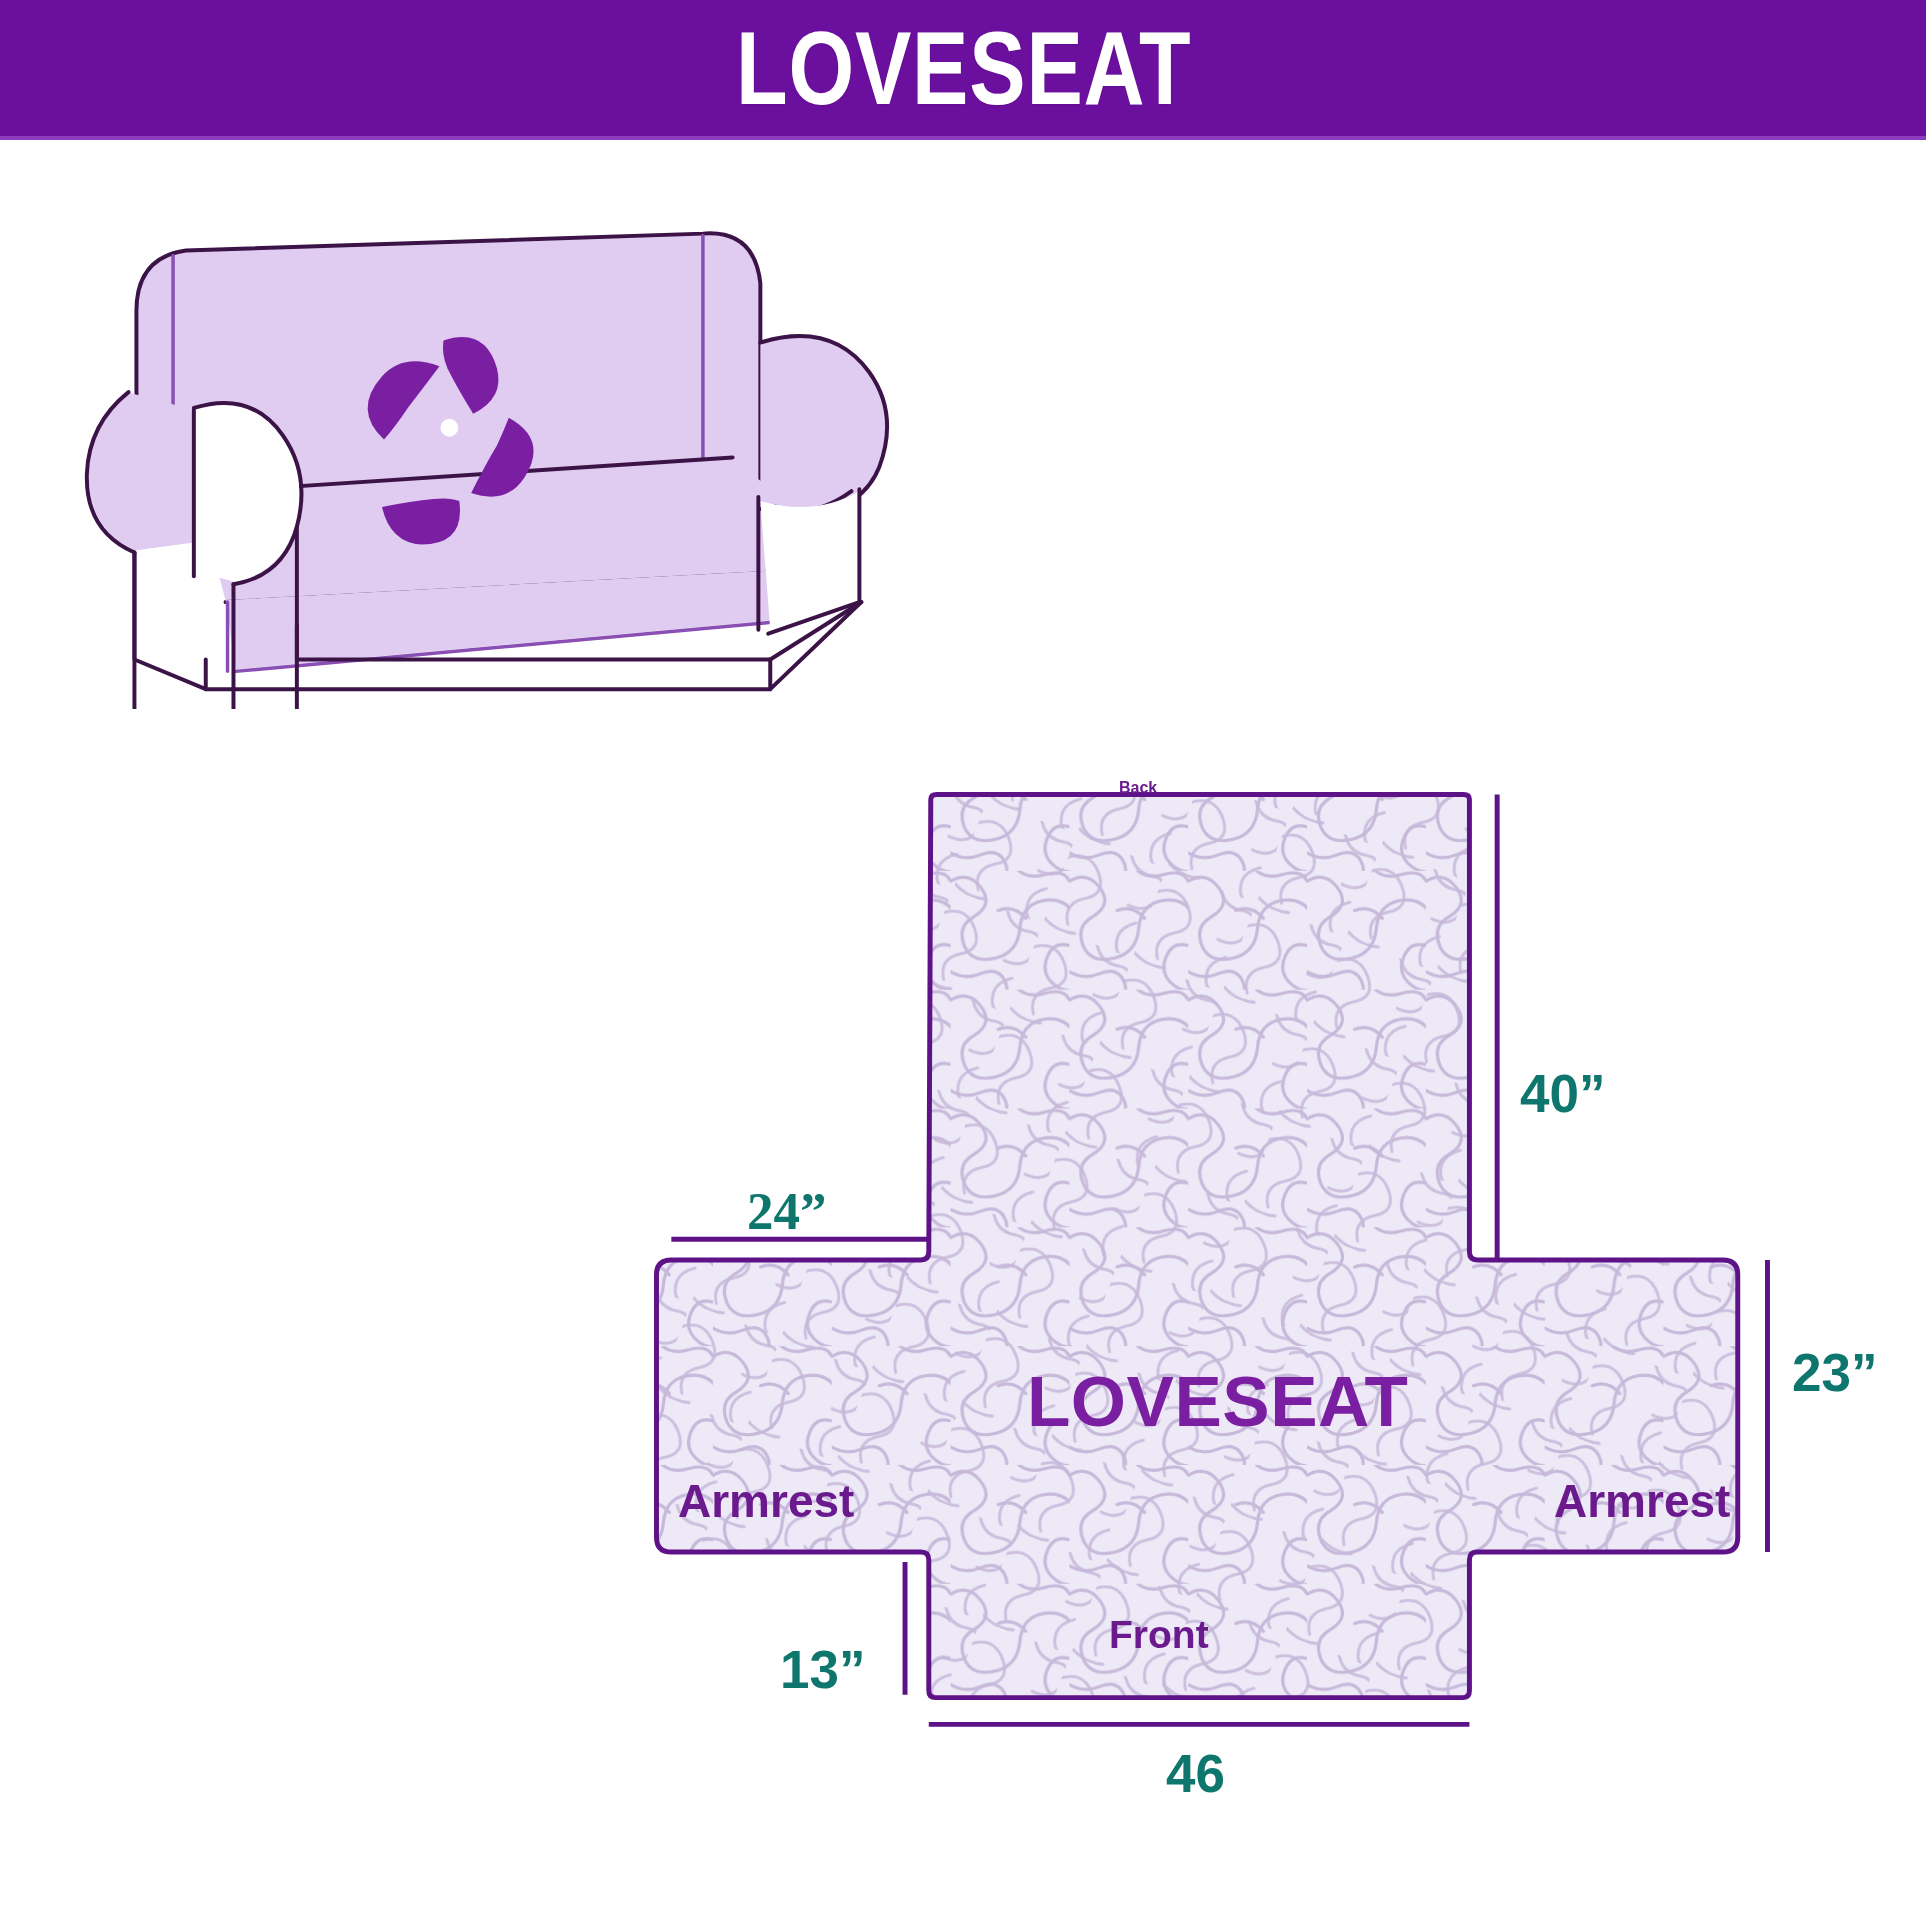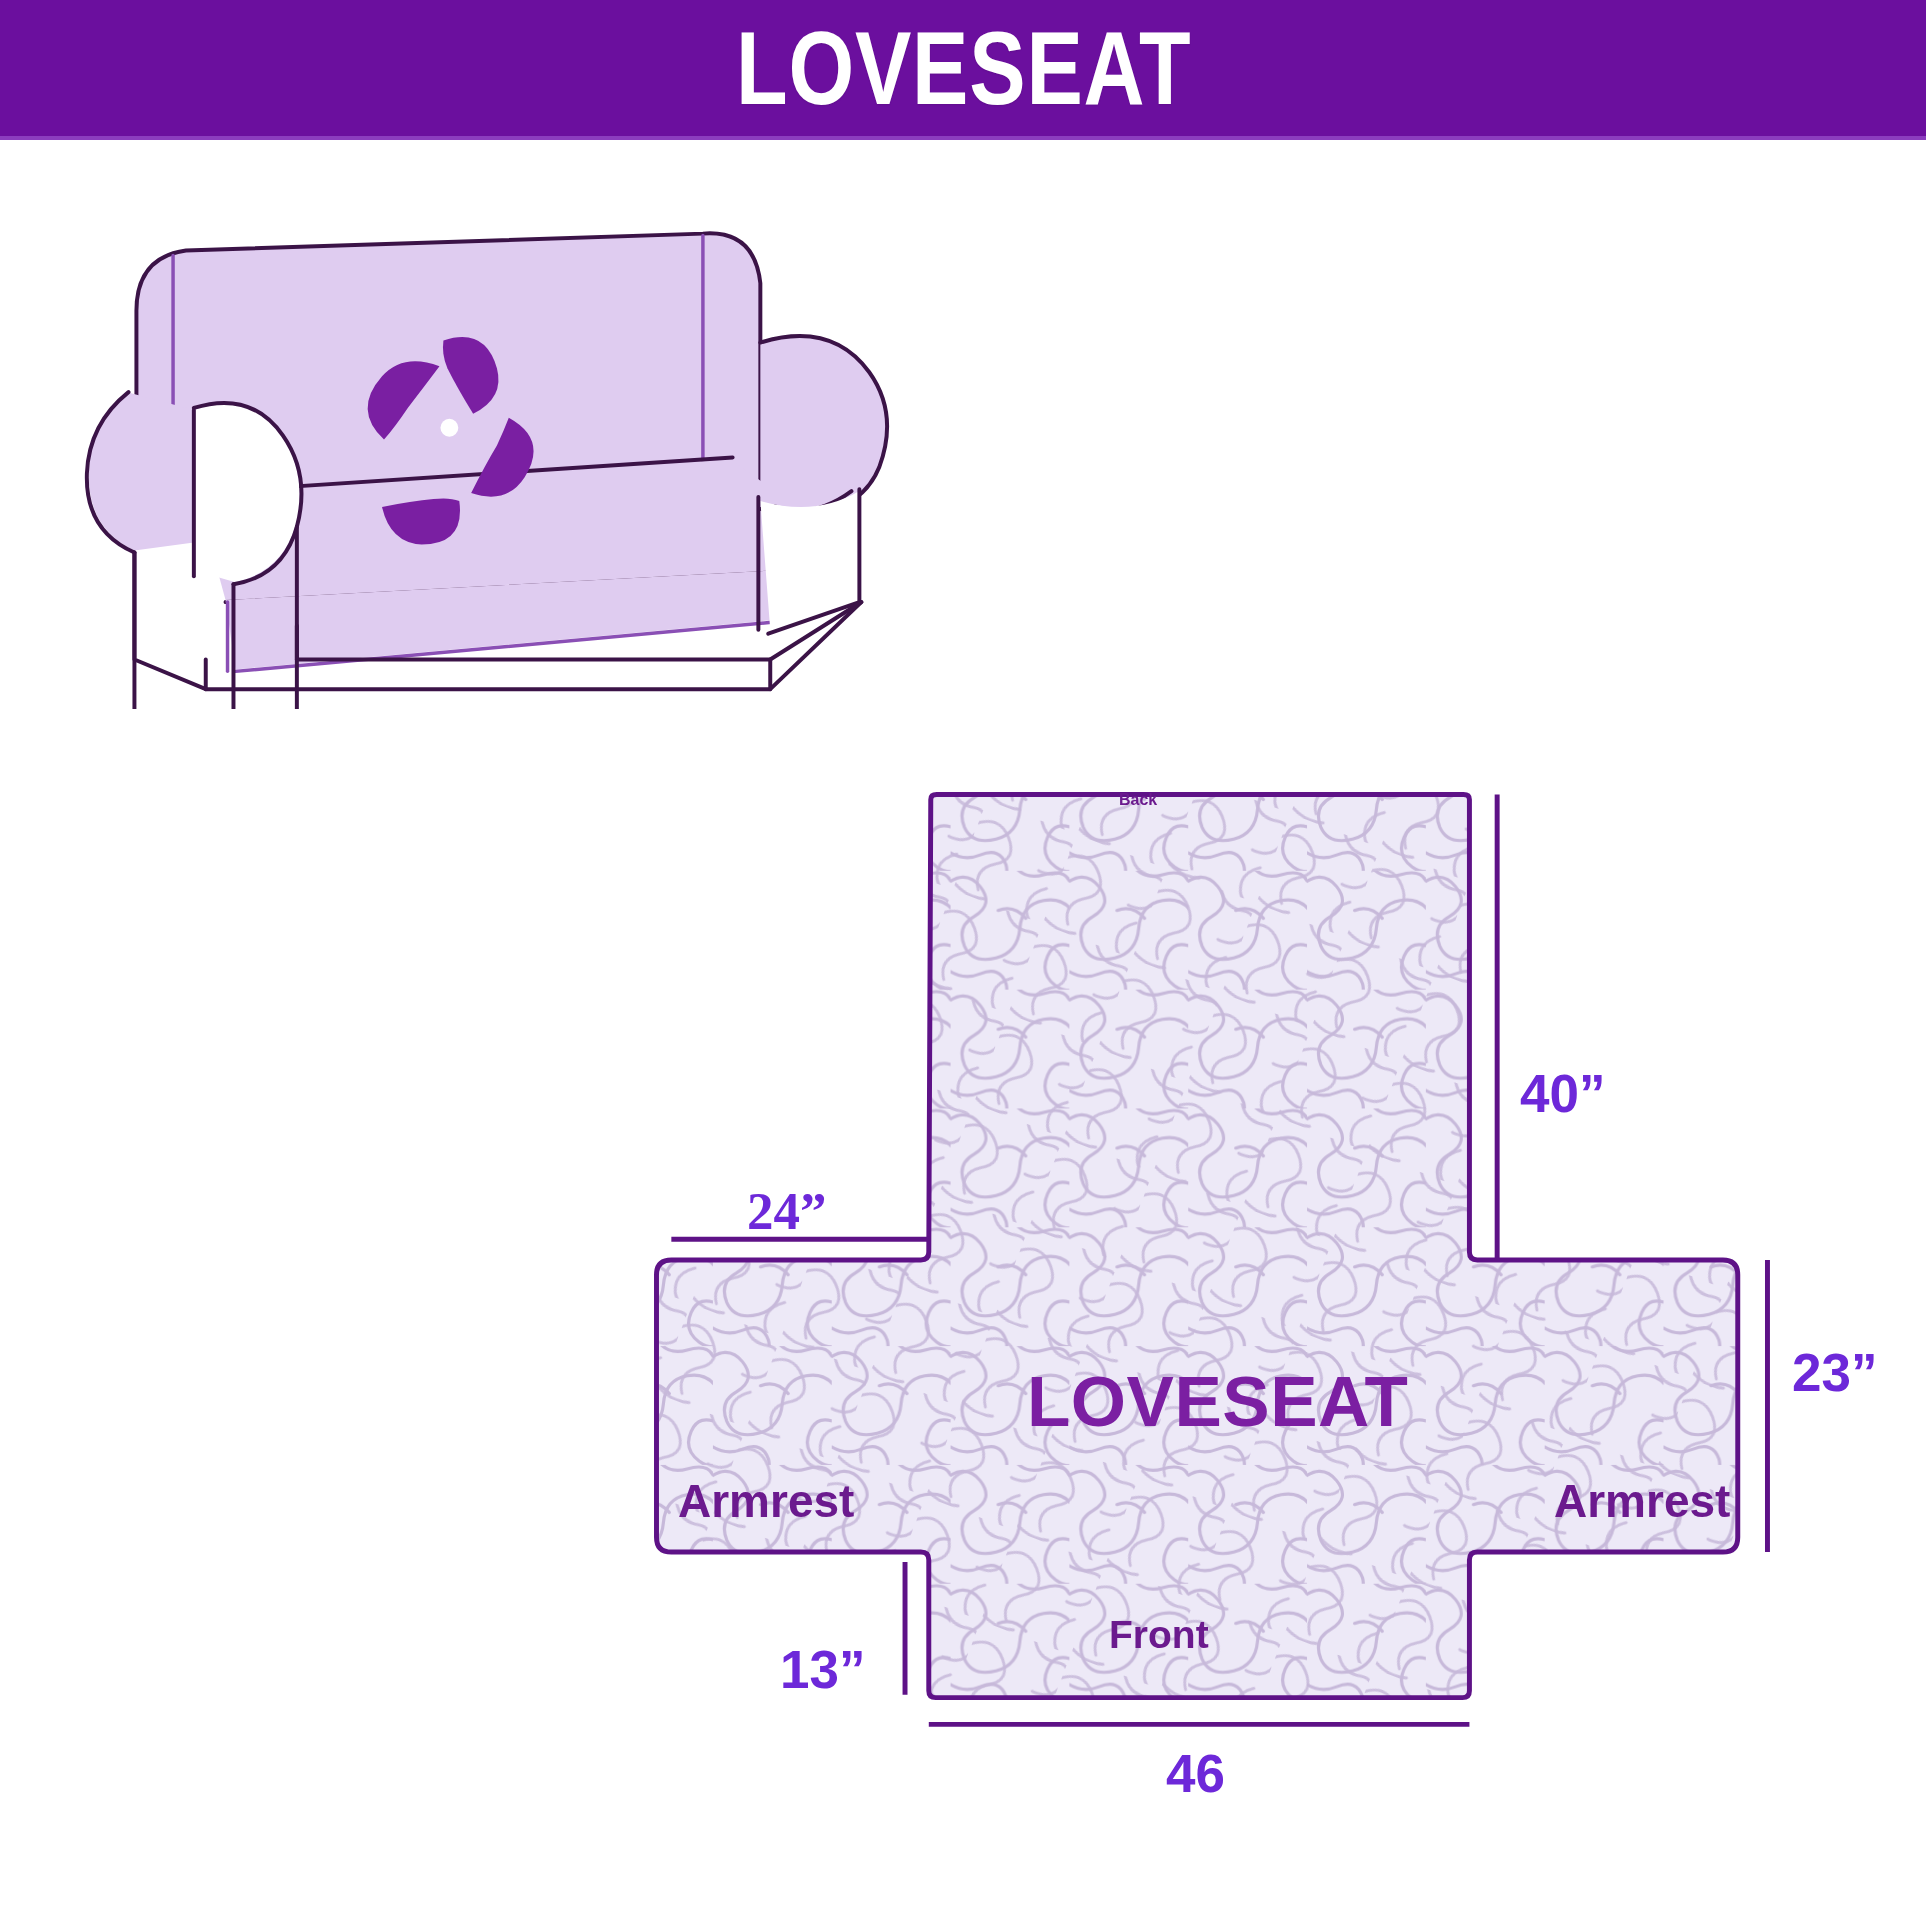--- a/index.html
+++ b/index.html
@@ -57,21 +57,21 @@
   }
   #pattern-diagram svg { display: block; width: 100%; height: 100%; }
 
   .diag-label {
     position: absolute;
     color: #6B1A8E;
     font-weight: 700;
     white-space: nowrap;
     line-height: 1;
   }
-  .dim-label { color: #6d28d9; font-weight: 700; }
+  .dim-label { color: #0f766e; font-weight: 700; }
   #label-loveseat  { font-size: 71px; color: #7B1FA2; letter-spacing: 0.5px; }
   #label-armrest-l { font-size: 46px; }
   #label-armrest-r { font-size: 46px; }
   #label-front     { font-size: 39px; }
   #dim-40          { font-size: 53px; }
   #dim-24          { font-size: 53px; }
   #dim-23          { font-size: 53px; }
   #dim-13          { font-size: 53px; margin-top: 40px; }
   #dim-46          { font-size: 53px; }
 </style>
@@ -188,21 +188,21 @@
 
       <path class="edge" d="M340 48 Q340 43 346 43 L878 43 Q884 43 884 48 L884 505 Q884 513 892 513 L1140 513 Q1155 513 1155 528 L1155 793 Q1155 808 1140 808 L892 808 Q884 808 884 816 L884 948 Q884 955 877 955 L345 955 Q338 955 338 948 L338 816 Q338 808 330 808 L78 808 Q63 808 63 793 L63 528 Q63 513 78 513 L330 513 Q338 513 338 505 Z"></path>
 
       <line class="dimln" x1="912" y1="43" x2="912" y2="513"></line>
       <line class="dimln" x1="78" y1="492" x2="338" y2="492"></line>
       <line class="dimln" x1="1185" y1="513" x2="1185" y2="808"></line>
       <line class="dimln" x1="314" y1="818" x2="314" y2="952"></line>
       <line class="dimln" x1="338" y1="982" x2="884" y2="982"></line>
     </svg>
 
-    <div class="diag-label" style="left:525px; top:40px;">Back</div>
+    <div class="diag-label" style="left:525px; top:28px;">Back</div>
 
     <div class="diag-label" id="label-loveseat" style="left:433px; top:614px;">LOVESEAT</div>
 
     <div class="diag-label" id="label-armrest-l" style="left:84px; top:726px;">Armrest</div>
 
     <div class="diag-label" id="label-armrest-r" style="left:960px; top:726px;">Armrest</div>
 
     <div class="diag-label" id="label-front" style="left:515px; top:863px;">Front</div>
 
     <div class="diag-label dim-label" id="dim-40" style="left:926px; top:315px;">40”</div>

